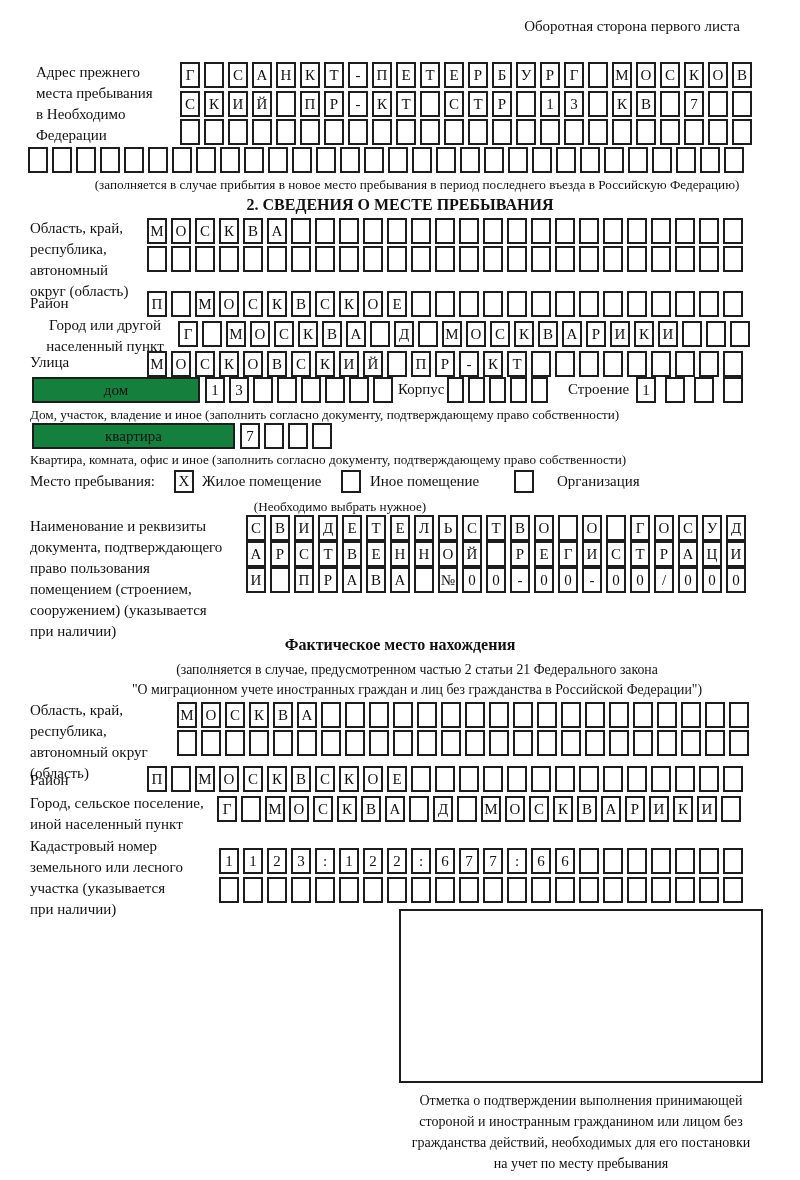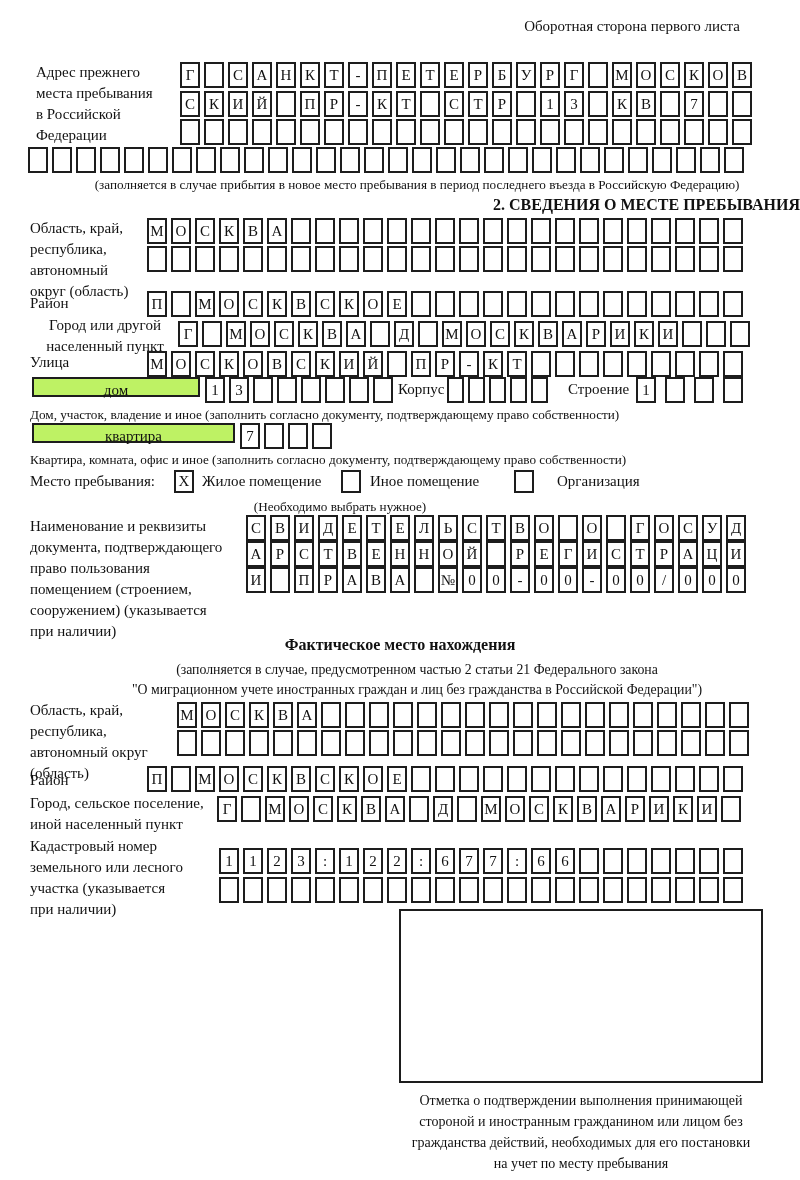--- a/index.html
+++ b/index.html
@@ -14,50 +14,50 @@
     border:2px solid #1d1d1d;margin-right:4px;text-align:center;
     font-size:15px;line-height:22px;vertical-align:top;background:#fff;
   }
   .row-korpus .cell{width:17px;margin-right:4px;}
   .row-stroenie .cell{margin-right:9px;}
   .label{position:absolute;font-size:15px;line-height:21px;white-space:pre-line;}
   .caption{position:absolute;font-size:13.2px;line-height:17px;text-align:center;}
   .center{width:800px;left:0;text-align:center;margin-left:17px;}
   .title{position:absolute;left:0;width:800px;text-align:center;font-weight:bold;font-size:16px;}
   .boxlabel{
-    position:absolute;border:2px solid #1d1d1d;height:20px;box-sizing:border-box;
-    text-align:center;font-size:15px;line-height:22px;background:#bef264;
+    position:absolute;border:2px solid #1d1d1d;height:26px;box-sizing:border-box;
+    text-align:center;font-size:15px;line-height:22px;background:#15803d;
   }
   .checkbox{
     display:inline-block;box-sizing:border-box;width:20px;height:23px;
     border:2px solid #1d1d1d;text-align:center;font-size:15px;line-height:19px;
     vertical-align:middle;background:#fff;
   }
   .mesto-item{position:absolute;font-size:15px;line-height:23px;white-space:nowrap;}
   .stamp-box{position:absolute;left:399px;top:909px;width:364px;height:174px;border:2px solid #1d1d1d;box-sizing:border-box;background:#fff;}
   .stamp-note{position:absolute;left:378px;top:1090px;width:406px;text-align:center;font-size:14px;line-height:21px;white-space:pre-line;}
 </style>
 </head>
 <body>
 
 <div id="page">
 
   <div class="abs" style="top:18px;right:60px;font-size:15px;">Оборотная сторона первого листа</div>
 
   <div class="label" style="left:36px;top:62px;width:150px;">Адрес прежнего
 места пребывания
-в Российской
+в Необходимо
 Федерации</div>
   <div class="cellrow" style="left:180px;top:62px;"><span class="cell">Г</span><span class="cell"></span><span class="cell">С</span><span class="cell">А</span><span class="cell">Н</span><span class="cell">К</span><span class="cell">Т</span><span class="cell">-</span><span class="cell">П</span><span class="cell">Е</span><span class="cell">Т</span><span class="cell">Е</span><span class="cell">Р</span><span class="cell">Б</span><span class="cell">У</span><span class="cell">Р</span><span class="cell">Г</span><span class="cell"></span><span class="cell">М</span><span class="cell">О</span><span class="cell">С</span><span class="cell">К</span><span class="cell">О</span><span class="cell">В</span></div>
   <div class="cellrow" style="left:180px;top:91px;"><span class="cell">С</span><span class="cell">К</span><span class="cell">И</span><span class="cell">Й</span><span class="cell"></span><span class="cell">П</span><span class="cell">Р</span><span class="cell">-</span><span class="cell">К</span><span class="cell">Т</span><span class="cell"></span><span class="cell">С</span><span class="cell">Т</span><span class="cell">Р</span><span class="cell"></span><span class="cell">1</span><span class="cell">3</span><span class="cell"></span><span class="cell">К</span><span class="cell">В</span><span class="cell"></span><span class="cell">7</span><span class="cell"></span><span class="cell"></span></div>
   <div class="cellrow" style="left:180px;top:119px;"><span class="cell"></span><span class="cell"></span><span class="cell"></span><span class="cell"></span><span class="cell"></span><span class="cell"></span><span class="cell"></span><span class="cell"></span><span class="cell"></span><span class="cell"></span><span class="cell"></span><span class="cell"></span><span class="cell"></span><span class="cell"></span><span class="cell"></span><span class="cell"></span><span class="cell"></span><span class="cell"></span><span class="cell"></span><span class="cell"></span><span class="cell"></span><span class="cell"></span><span class="cell"></span><span class="cell"></span></div>
   <div class="cellrow" style="left:28px;top:147px;"><span class="cell"></span><span class="cell"></span><span class="cell"></span><span class="cell"></span><span class="cell"></span><span class="cell"></span><span class="cell"></span><span class="cell"></span><span class="cell"></span><span class="cell"></span><span class="cell"></span><span class="cell"></span><span class="cell"></span><span class="cell"></span><span class="cell"></span><span class="cell"></span><span class="cell"></span><span class="cell"></span><span class="cell"></span><span class="cell"></span><span class="cell"></span><span class="cell"></span><span class="cell"></span><span class="cell"></span><span class="cell"></span><span class="cell"></span><span class="cell"></span><span class="cell"></span><span class="cell"></span><span class="cell"></span></div>
   <div class="caption center" style="top:176px;">(заполняется в случае прибытия в новое место пребывания в период последнего въезда в Российскую Федерацию)</div>
 
-  <div class="title" style="top:196px;text-align:right;">2. СВЕДЕНИЯ О МЕСТЕ ПРЕБЫВАНИЯ</div>
+  <div class="title" style="top:196px;">2. СВЕДЕНИЯ О МЕСТЕ ПРЕБЫВАНИЯ</div>
 
   <div class="label" style="left:30px;top:218px;width:125px;">Область, край,
 республика,
 автономный
 округ (область)</div>
   <div class="cellrow" style="left:147px;top:218px;"><span class="cell">М</span><span class="cell">О</span><span class="cell">С</span><span class="cell">К</span><span class="cell">В</span><span class="cell">А</span><span class="cell"></span><span class="cell"></span><span class="cell"></span><span class="cell"></span><span class="cell"></span><span class="cell"></span><span class="cell"></span><span class="cell"></span><span class="cell"></span><span class="cell"></span><span class="cell"></span><span class="cell"></span><span class="cell"></span><span class="cell"></span><span class="cell"></span><span class="cell"></span><span class="cell"></span><span class="cell"></span><span class="cell"></span></div>
   <div class="cellrow" style="left:147px;top:246px;"><span class="cell"></span><span class="cell"></span><span class="cell"></span><span class="cell"></span><span class="cell"></span><span class="cell"></span><span class="cell"></span><span class="cell"></span><span class="cell"></span><span class="cell"></span><span class="cell"></span><span class="cell"></span><span class="cell"></span><span class="cell"></span><span class="cell"></span><span class="cell"></span><span class="cell"></span><span class="cell"></span><span class="cell"></span><span class="cell"></span><span class="cell"></span><span class="cell"></span><span class="cell"></span><span class="cell"></span><span class="cell"></span></div>
 
   <div class="label" style="left:30px;top:293px;">Район</div>
   <div class="cellrow" style="left:147px;top:291px;"><span class="cell">П</span><span class="cell"></span><span class="cell">М</span><span class="cell">О</span><span class="cell">С</span><span class="cell">К</span><span class="cell">В</span><span class="cell">С</span><span class="cell">К</span><span class="cell">О</span><span class="cell">Е</span><span class="cell"></span><span class="cell"></span><span class="cell"></span><span class="cell"></span><span class="cell"></span><span class="cell"></span><span class="cell"></span><span class="cell"></span><span class="cell"></span><span class="cell"></span><span class="cell"></span><span class="cell"></span><span class="cell"></span><span class="cell"></span></div>

